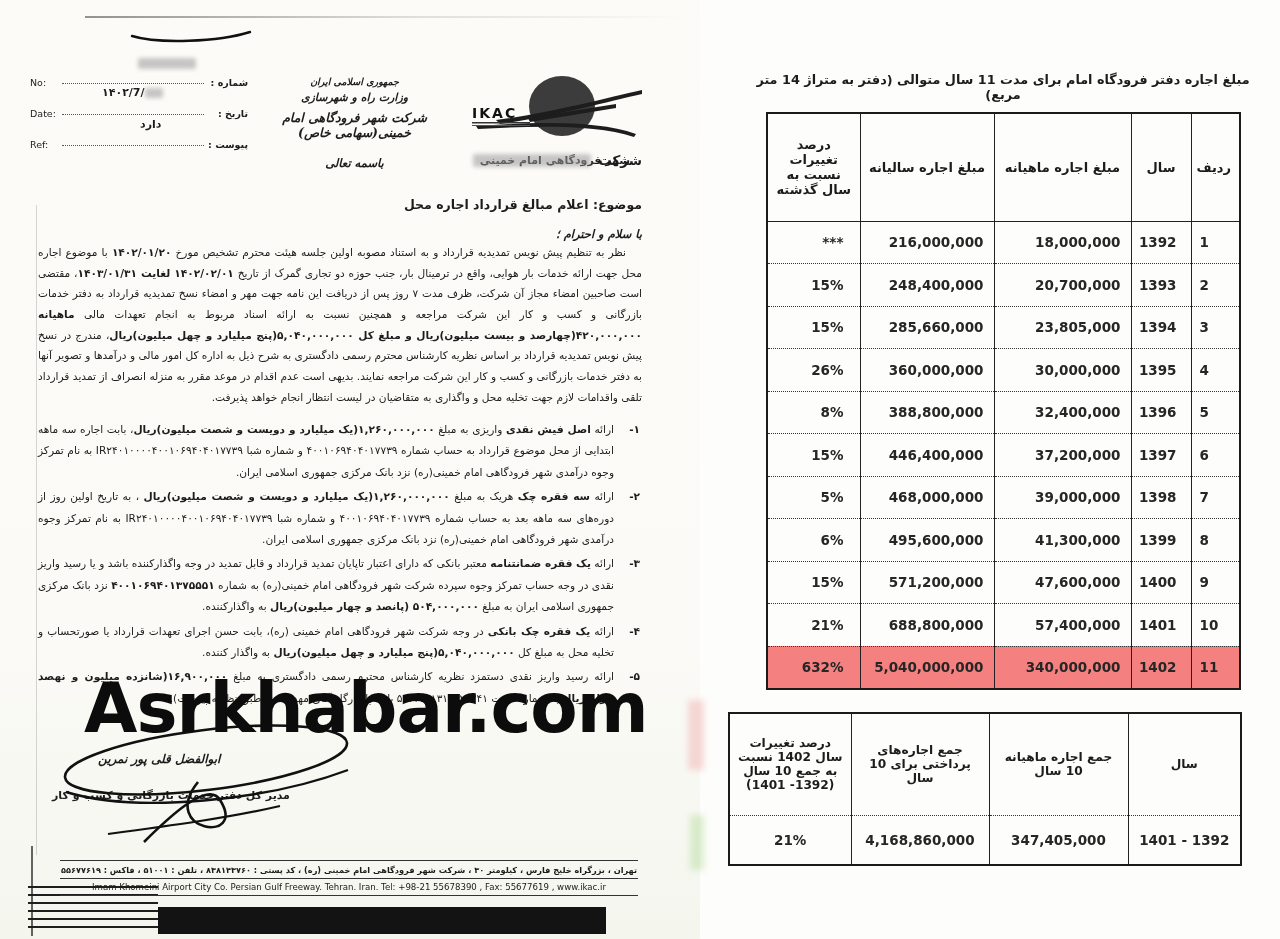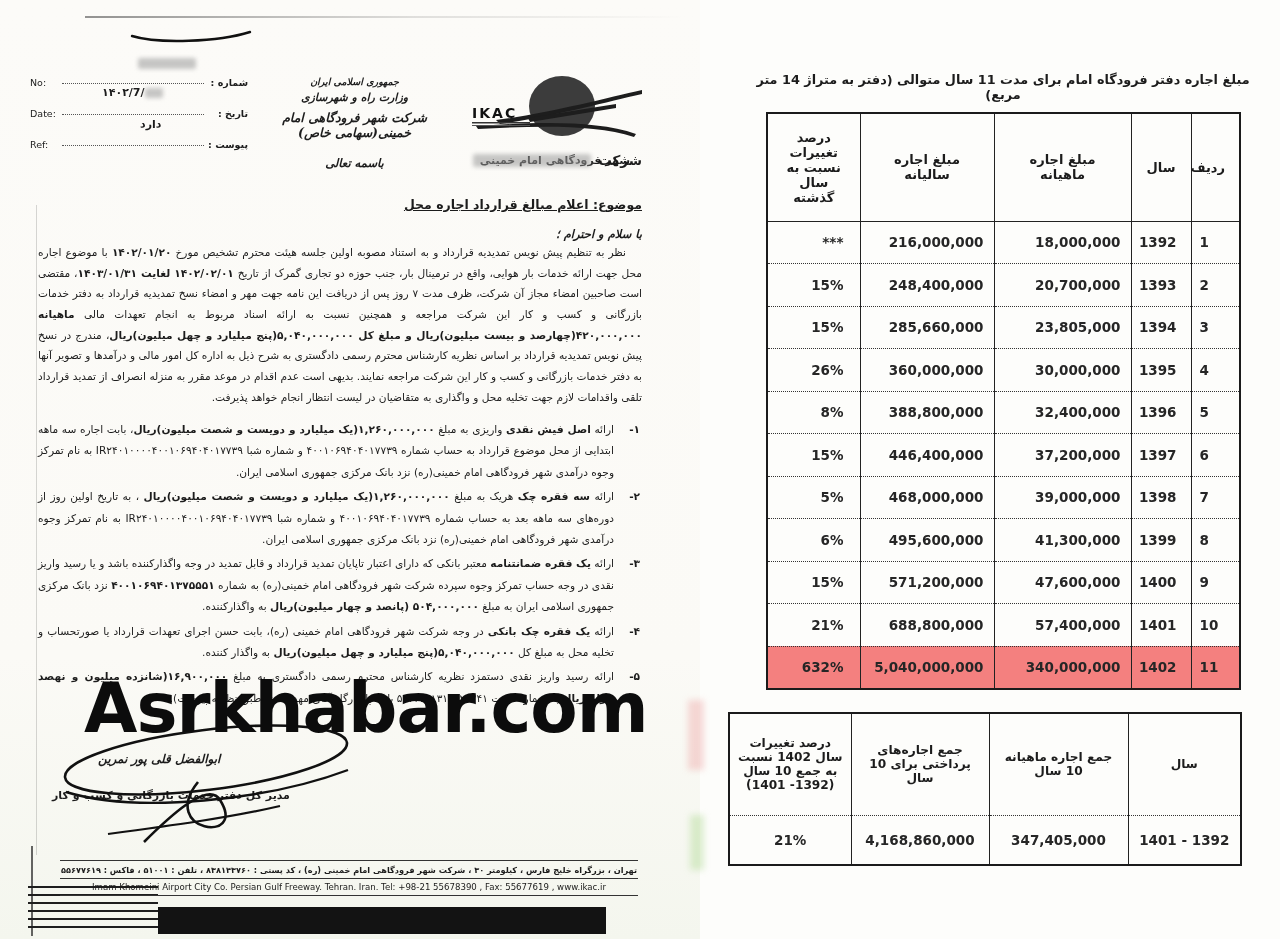--- a/index.html
+++ b/index.html
@@ -30,21 +30,21 @@
   .callig .c1{font-size:9.5px;font-weight:bold;}
   .callig .c2{font-size:11px;font-weight:bold;margin-top:4px;}
   .callig .c3{font-size:12.5px;font-weight:bold;margin-top:6px;}
   .callig .c4{font-size:11.5px;font-weight:bold;margin-top:16px;}
   
   .logo{position:absolute;left:466px;top:74px;width:178px;text-align:center;}
   .logo-caption{direction:rtl;font-size:11px;font-weight:bold;margin-top:-2px;}
   
   .recipient{position:absolute;left:420px;top:152px;width:222px;direction:rtl;display:flex;align-items:center;gap:7px;}
   .recipient-word{font-size:13.5px;font-weight:bold;}
-  .subject{position:absolute;left:300px;top:197px;width:342px;direction:rtl;font-size:12.5px;font-weight:bold;text-decoration:underline;}
+  .subject{position:absolute;left:300px;top:197px;width:342px;direction:rtl;font-size:12.5px;font-weight:bold;}
   .salutation{position:absolute;left:480px;top:219px;width:162px;direction:rtl;
               font-family:"DejaVu Serif",serif;font-style:italic;font-weight:bold;font-size:11.5px;margin-top:8px;}
   .body-par{position:absolute;left:38px;top:242px;width:604px;direction:rtl;text-align:justify;
             font-size:10.6px;line-height:1.95;text-indent:16px;}
   .items{position:absolute;left:38px;top:419px;width:604px;direction:rtl;font-size:10.6px;line-height:2.02;}
   .item{position:relative;padding-right:28px;margin-bottom:3px;text-align:justify;}
   .item-num{position:absolute;right:2px;top:0;font-weight:bold;}
   .b{font-weight:bold;}
   
   .watermark{position:absolute;left:84px;top:668px;font-size:69px;font-weight:bold;letter-spacing:-1px;
@@ -60,21 +60,21 @@
   .footer-en{text-align:center;font-size:8.6px;border-bottom:1px solid #333;padding:3px 0;color:#1a1a1a;}
   .stripes{position:absolute;left:28px;top:886px;width:130px;height:44px;
            background:repeating-linear-gradient(to bottom,#1e1e1e 0 2.5px,transparent 2.5px 8px);}
   .blackbar{position:absolute;left:158px;top:907px;width:448px;height:27px;background:#131313;}
   
   .tbl-title{position:absolute;left:748px;top:72px;width:510px;direction:rtl;text-align:center;
              font-size:12.8px;font-weight:bold;}
   table{border-collapse:collapse;}
   .rent-table{position:absolute;left:766px;top:112px;width:473px;border:2.5px solid #1b1b1b;
               direction:rtl;table-layout:fixed;}
-  .rent-table th{font-size:13px;font-weight:bold;vertical-align:middle;padding:14px;}
+  .rent-table th{font-size:13px;font-weight:bold;vertical-align:middle;padding:8px;}
   .rent-table thead tr{height:108px;}
   .rent-table tbody tr{height:42.5px;}
   .rent-table td{font-size:13.5px;font-weight:bold;color:#262626;text-align:right;padding-left:4px;}
   .rent-table td,.rent-table th{border-left:1.5px solid #222;}
   .rent-table td:last-child,.rent-table th:last-child{border-left:none;}
   .rent-table thead th{border-bottom:1.5px solid #222;}
   .rent-table tbody tr + tr td{border-top:1.2px dotted #333;}
   .rent-table td.c-num{padding-right:10px;}
   .rent-table td.c-radif{padding-right:0;padding-left:8px;text-align:left;}
   .rent-table td.c-year{padding-right:14px;}

